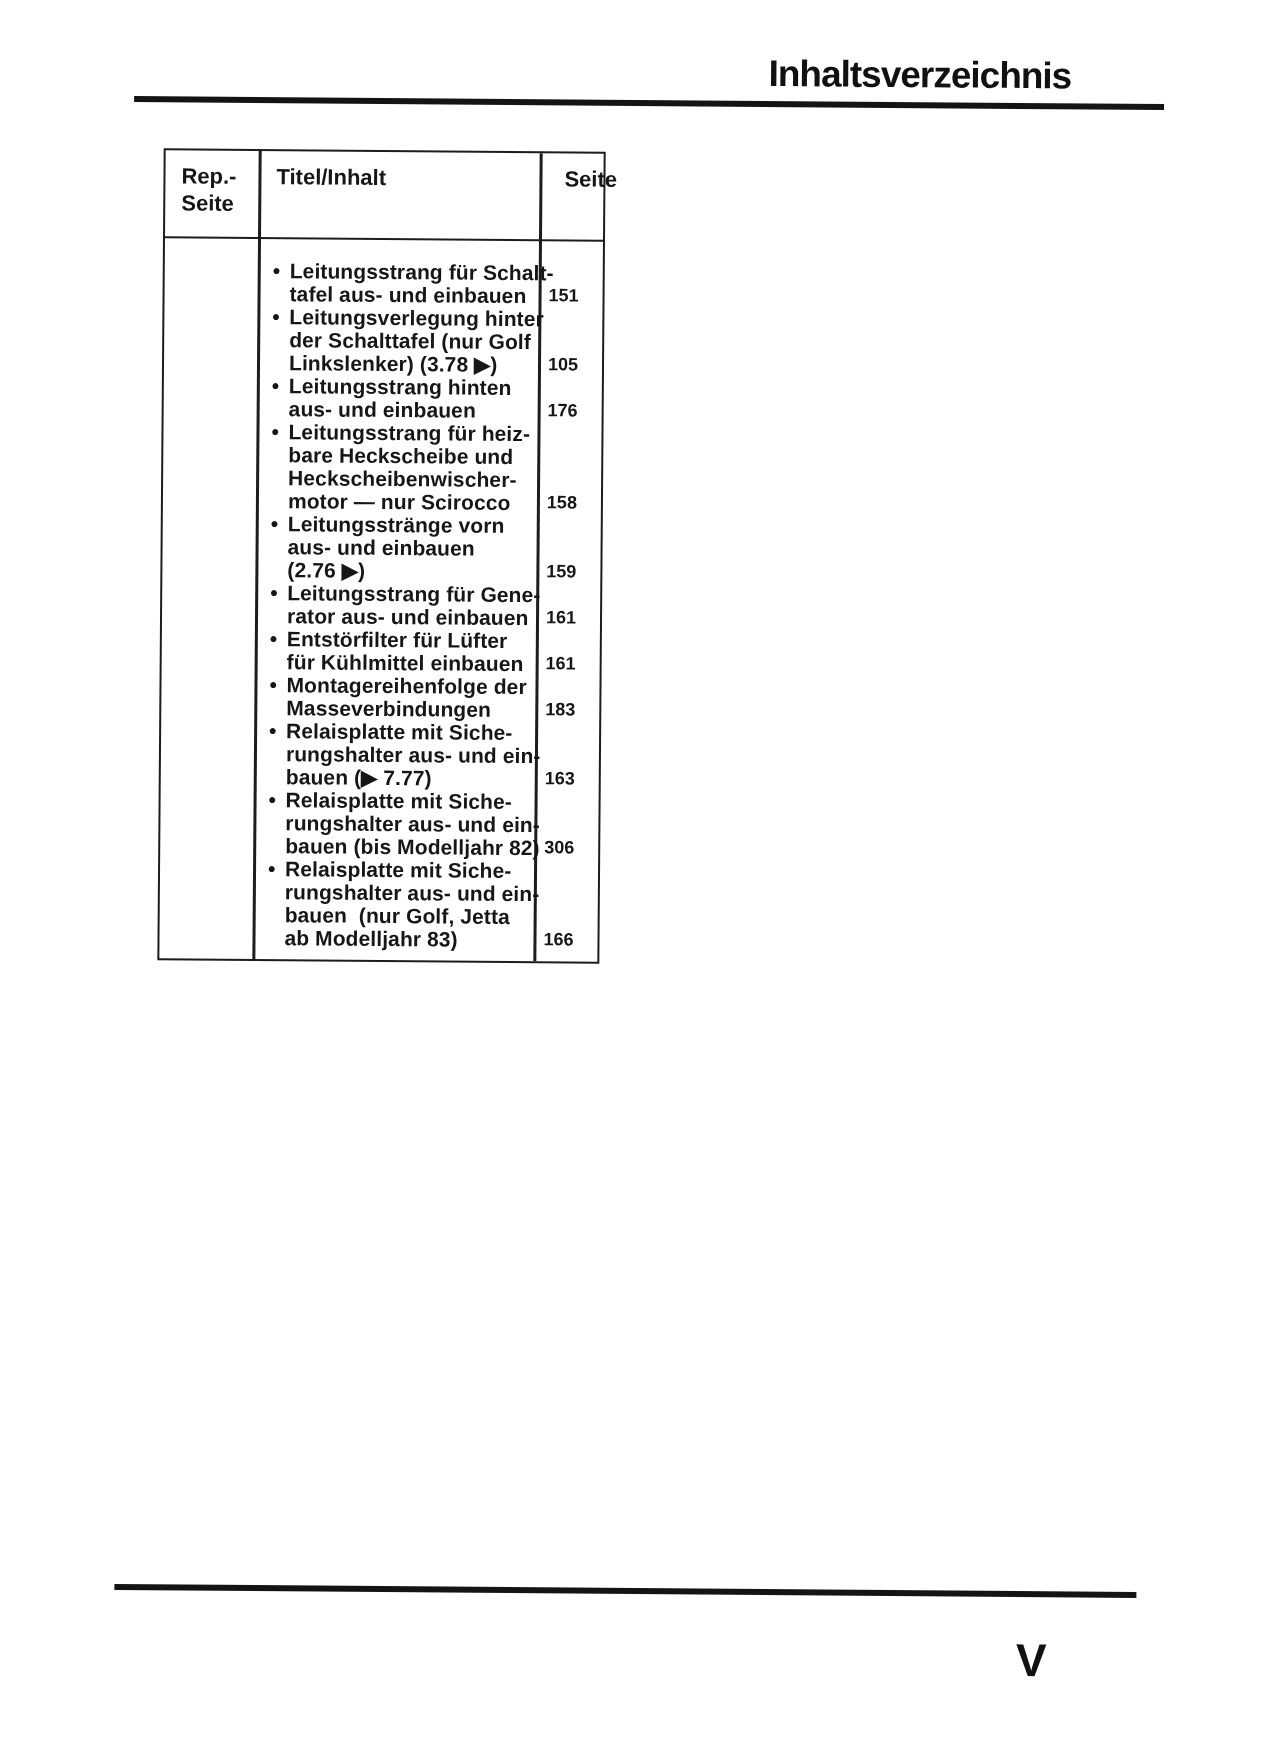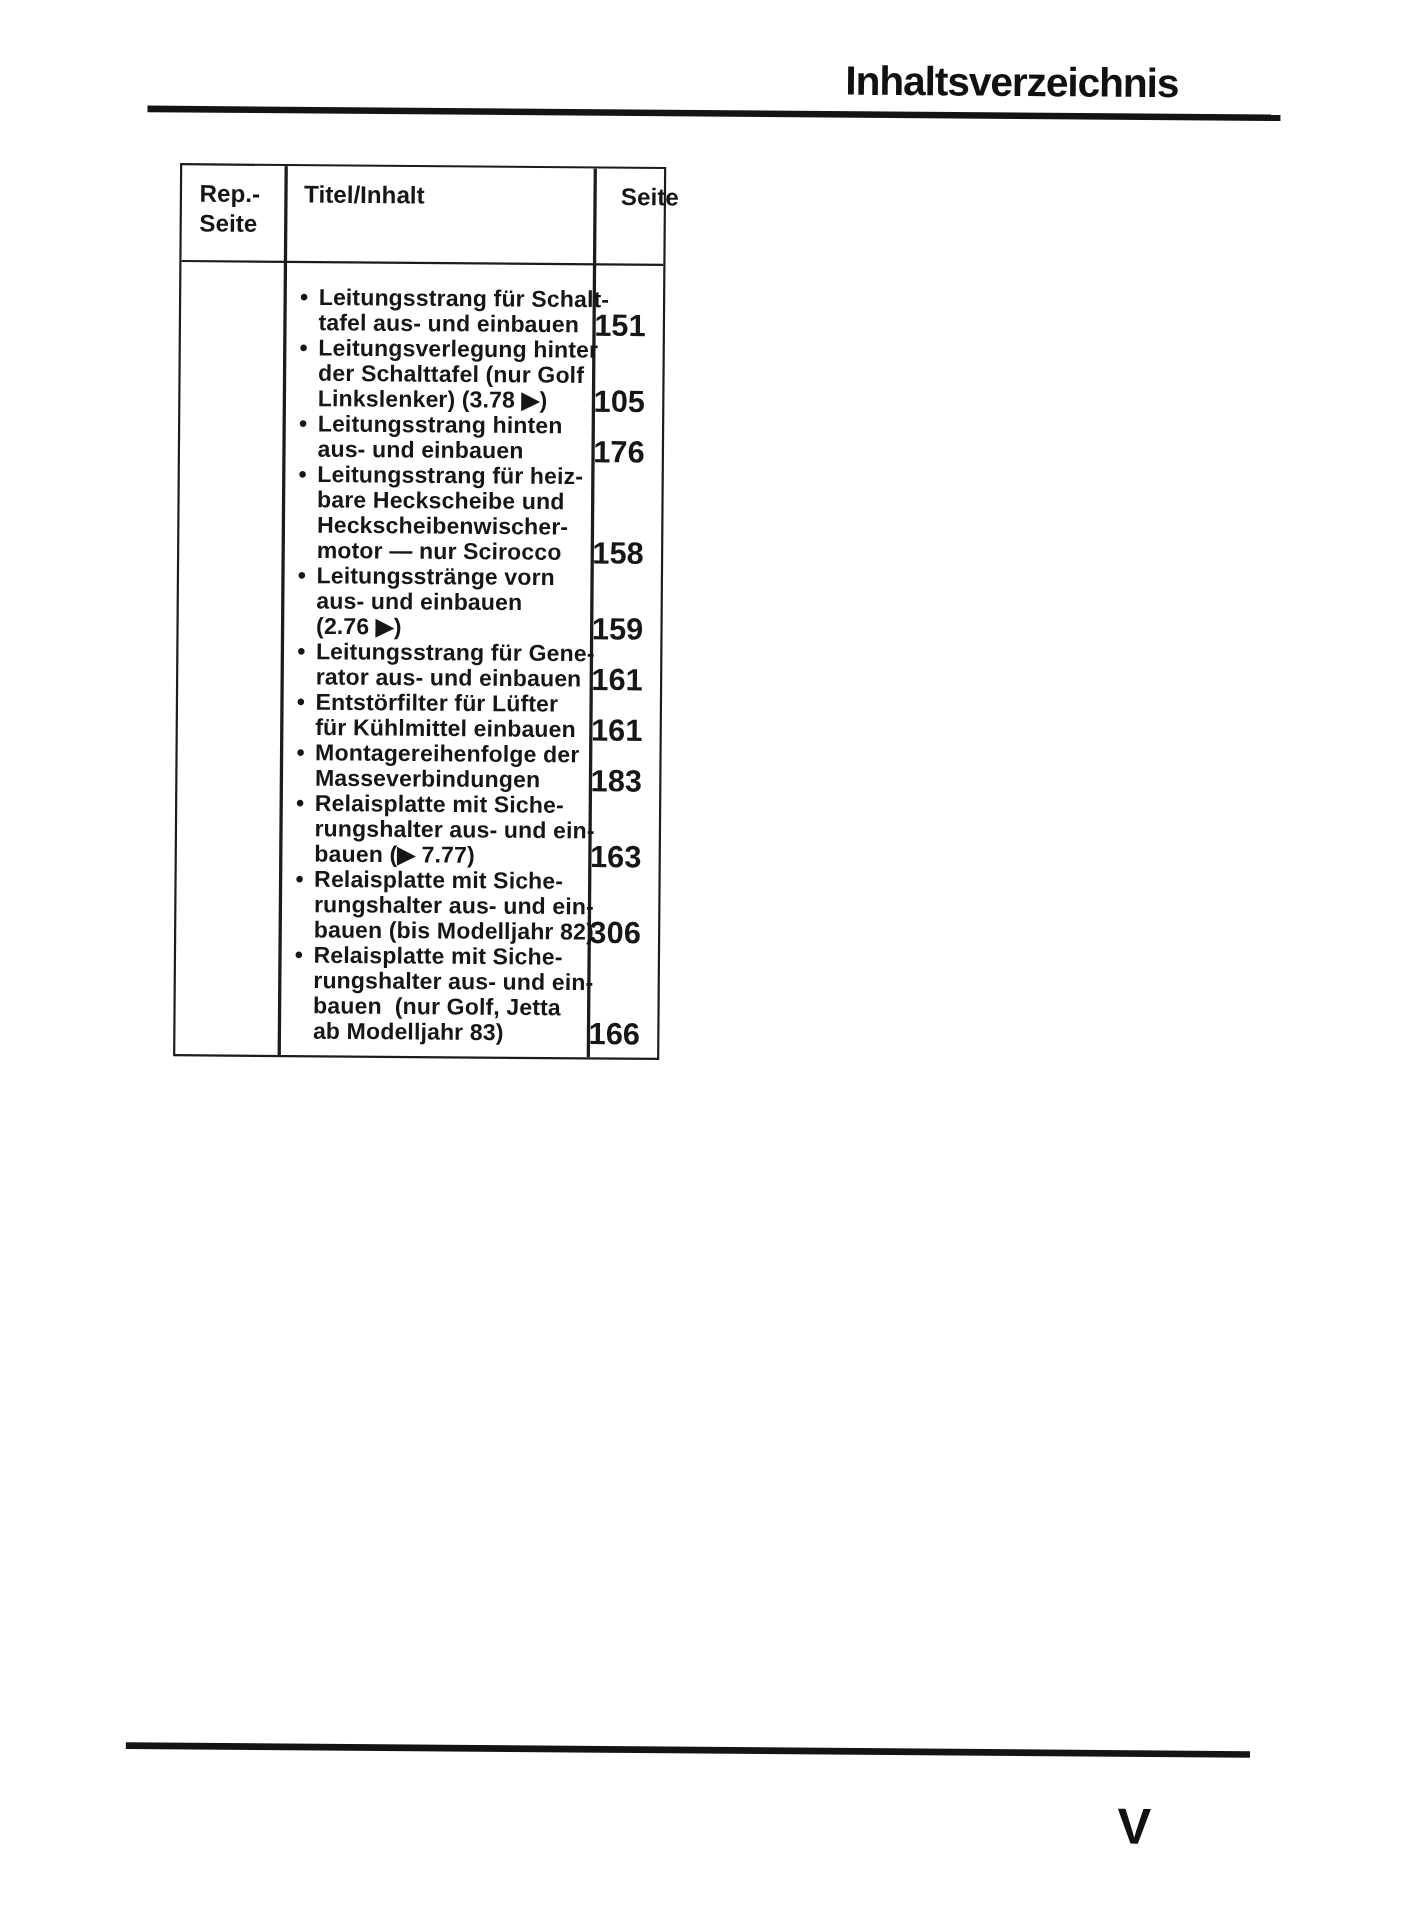--- a/index.html
+++ b/index.html
@@ -93,21 +93,21 @@
   .bullet {
     position: absolute;
     left: 13px;
     top: 0px;
     font-size: 21px;
   }
   .entry-page {
     width: 48px;
     flex: none;
     text-align: center;
-    font-size: 28px;
+    font-size: 18px;
     line-height: 23px;
     font-weight: 600;
   }
   .rule-bottom {
     position: absolute;
     left: 120px;
     top: 1588px;
     width: 1022px;
     height: 6px;
     background: #141414;

